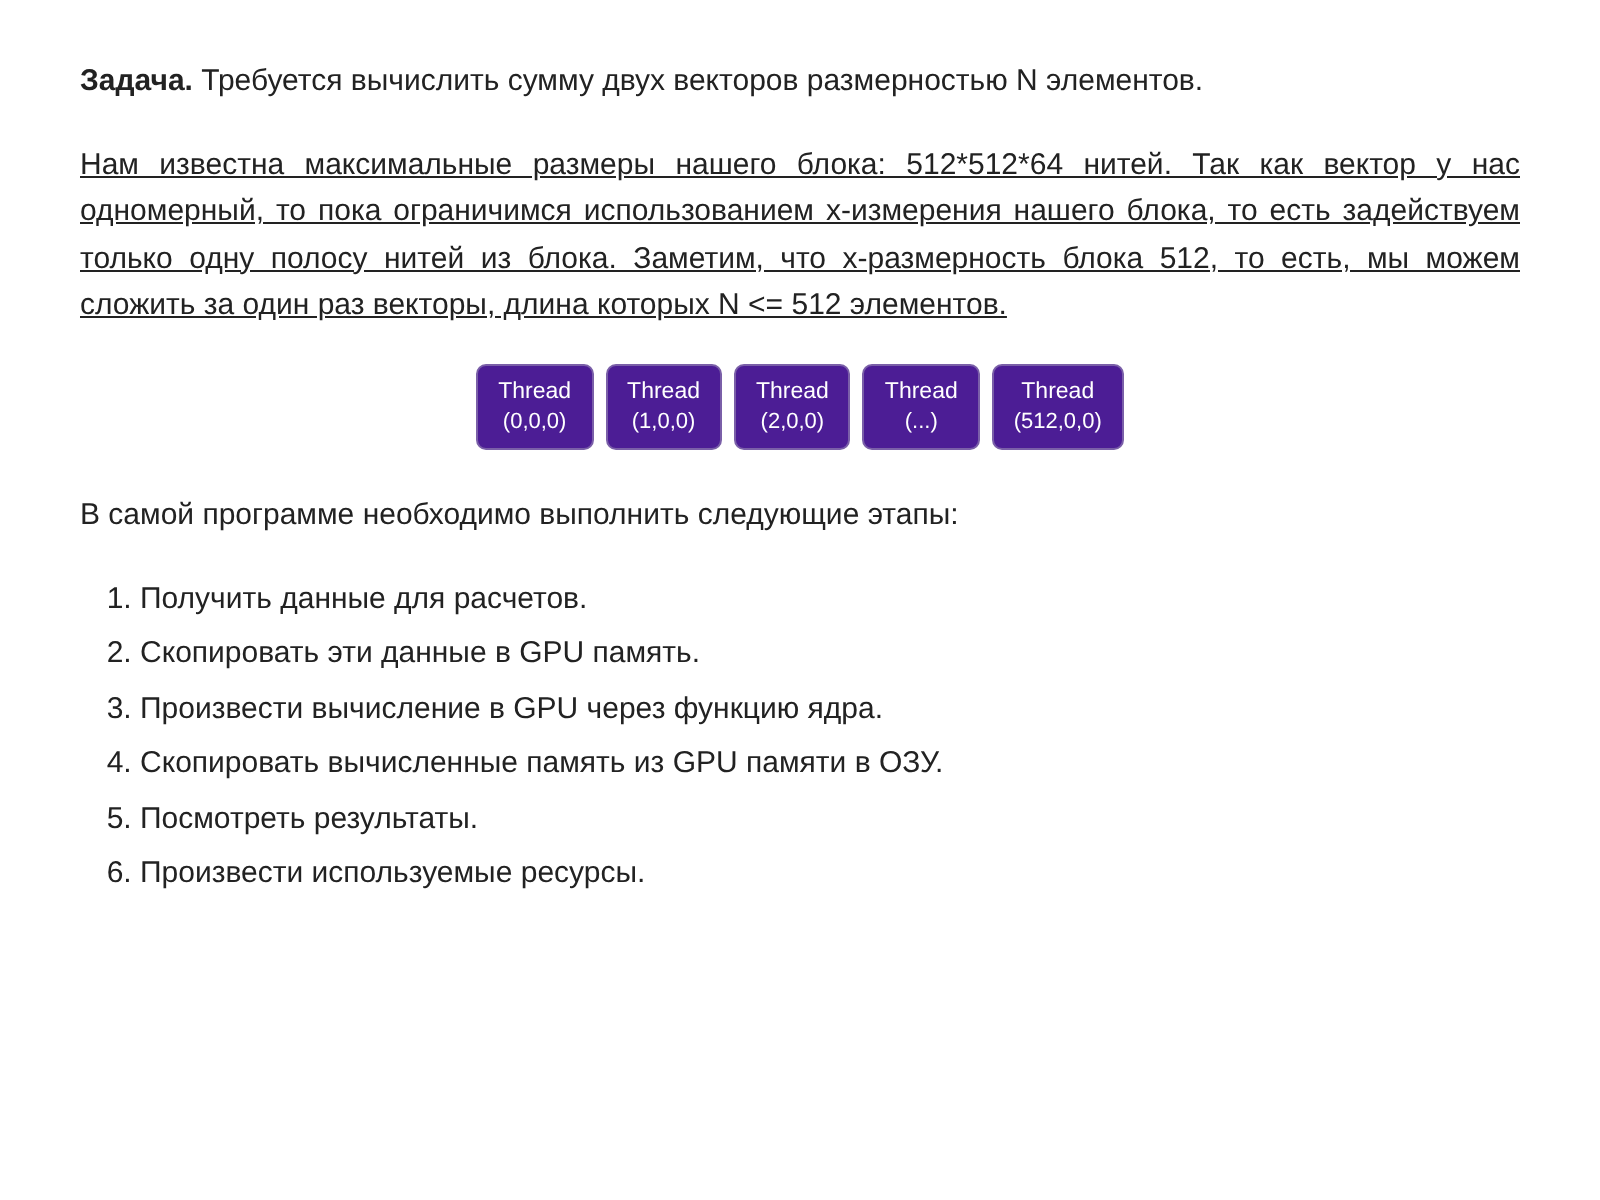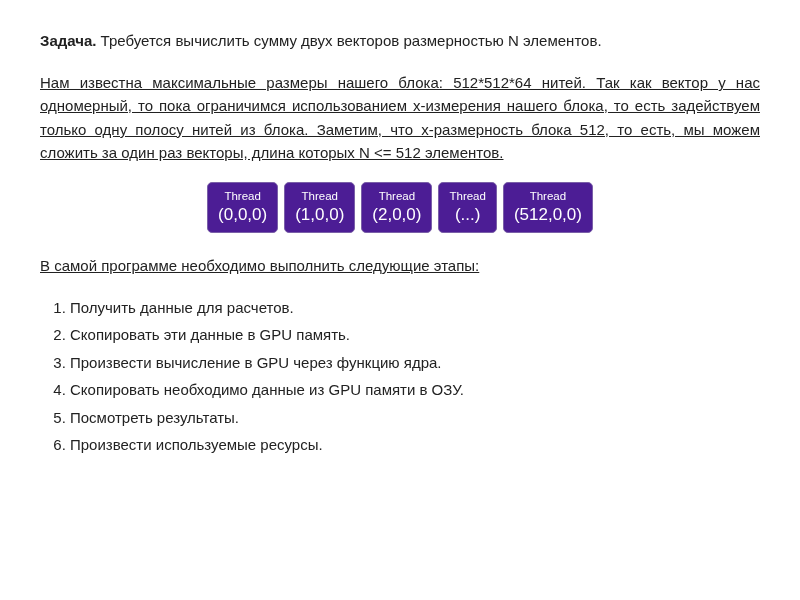--- a/index.html
+++ b/index.html
@@ -40,26 +40,25 @@
       text-align: center;
       padding: 6px 10px;
       min-width: 55px;
       line-height: 1.3;
     }
     .thread-label {
       font-size: 11.5px;
       font-weight: normal;
     }
     .thread-coords {
-      font-size: 17px;
+      font-size: 11px;
     }
     .section-heading {
       margin-bottom: 8px;
       line-height: 1.5;
-      text-decoration: underline;
     }
     ol {
       padding-left: 30px;
       margin-top: 19px;
     }
     ol li {
       margin-bottom: 5px;
       line-height: 1.5;
     }
   </style>
@@ -94,16 +93,16 @@
     <div class="thread-coords">(512,0,0)</div>
   </div>
 </div>
 
 <p class="section-heading">В самой программе необходимо выполнить следующие этапы:</p>
 
 <ol>
   <li>Получить данные для расчетов.</li>
   <li>Скопировать эти данные в GPU память.</li>
   <li>Произвести вычисление в GPU через функцию ядра.</li>
-  <li>Скопировать необходимо данные из GPU памяти в ОЗУ.</li>
+  <li>Скопировать вычисленные память из GPU памяти в ОЗУ.</li>
   <li>Посмотреть результаты.</li>
   <li>Произвести используемые ресурсы.</li>
 </ol>
 
 </body></html>

